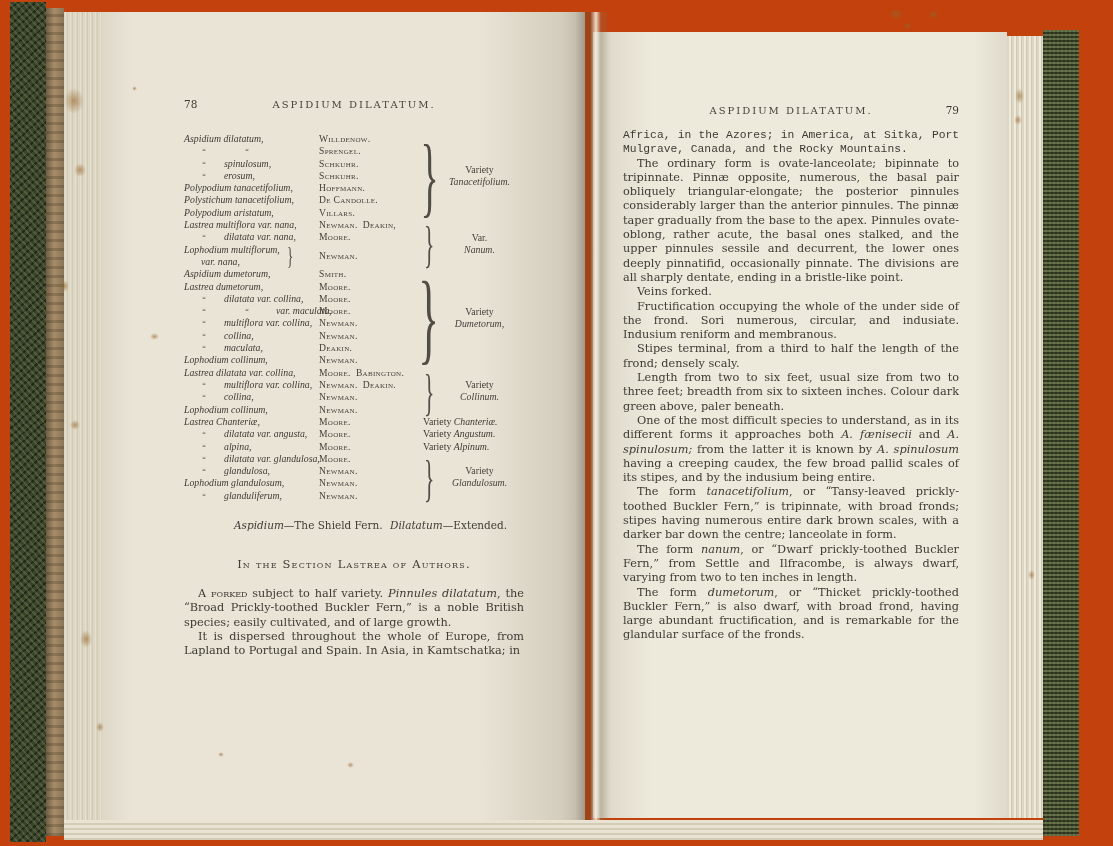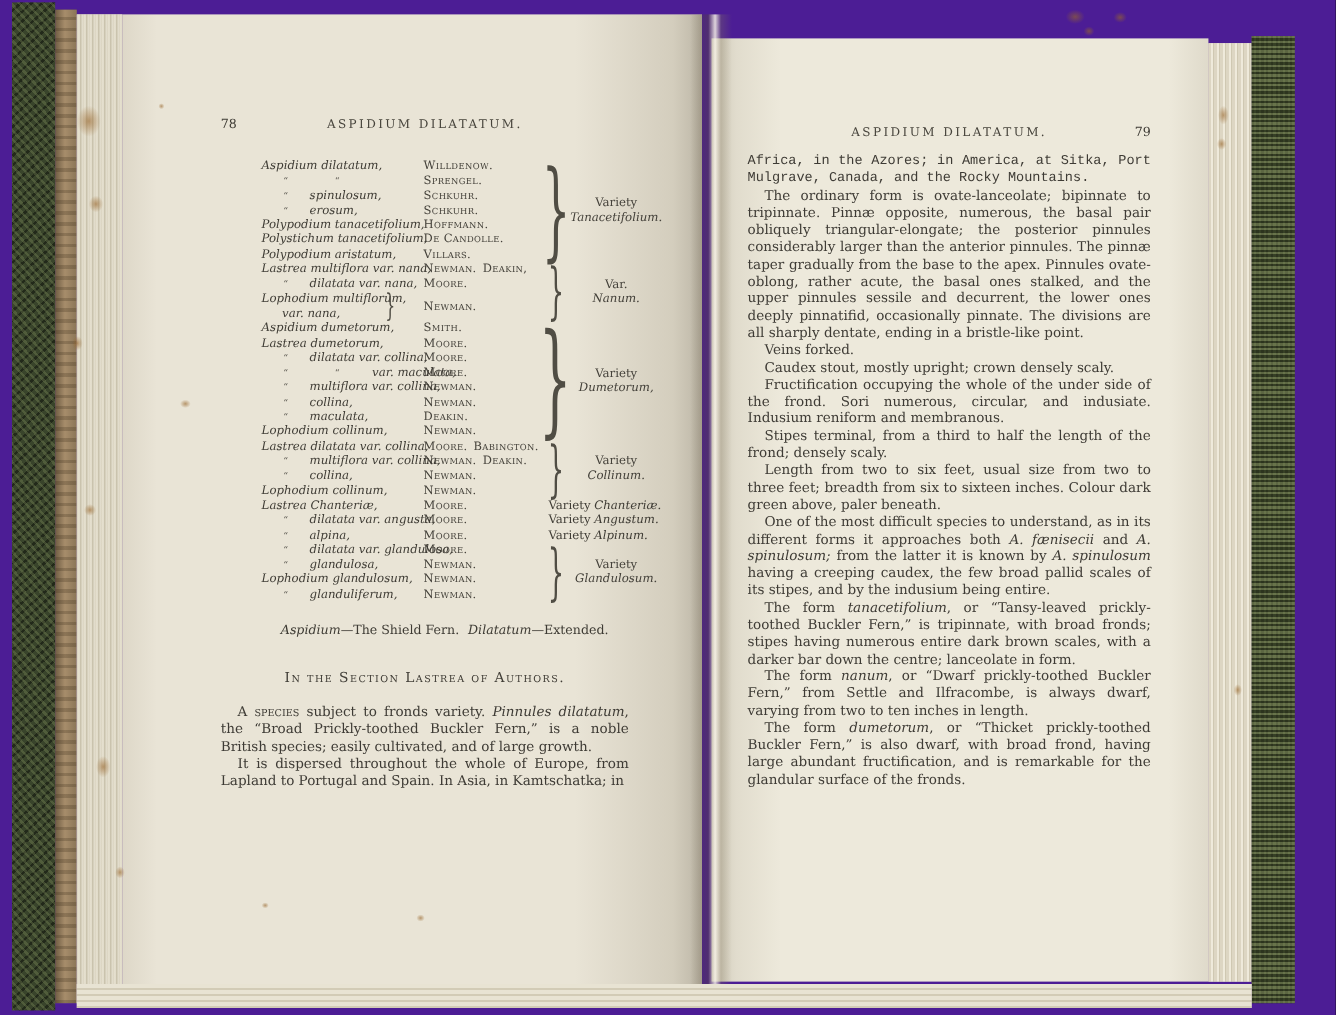--- a/index.html
+++ b/index.html
@@ -1,17 +1,17 @@
 <!DOCTYPE html>
 <html><head>
 <meta charset="utf-8">
 <style>
   html,body{margin:0;padding:0;width:1113px;height:846px;background:#050505;overflow:hidden;
     font-family:"DejaVu Serif","Liberation Serif",serif;}
-  .stage{position:absolute;inset:0;background:#4c1d95;}
+  .stage{position:absolute;inset:0;background:#c2410c;}
   .it{font-style:italic;}
   .sc{font-variant:small-caps;}
   
   .cover-left{position:absolute;left:10px;top:2px;width:36px;height:840px;background-color:#39442b;
     background-image:repeating-linear-gradient(48deg,rgba(140,155,100,.28) 0 2px,transparent 2px 5px),
     repeating-linear-gradient(-42deg,rgba(0,0,0,.4) 0 2px,transparent 2px 6px);}
   .deckle-left{position:absolute;left:46px;top:8px;width:18px;height:828px;
     background:linear-gradient(90deg,#6f5d44,#a78d6b 45%,#8a7557);
     background-blend-mode:multiply;}
   .deckle-left::after{content:"";position:absolute;inset:0;
@@ -36,21 +36,21 @@
   .fox{position:absolute;border-radius:50%;z-index:4;pointer-events:none;
     background:radial-gradient(closest-side,rgba(151,101,42,.62),rgba(151,101,42,0));}
   
   .content-left{position:absolute;left:82px;top:86px;width:340px;color:#3e3b34;z-index:2;}
   .content-right{position:absolute;left:30px;top:72px;width:336px;color:#3c3933;z-index:2;}
   .headrow{display:flex;align-items:baseline;height:13px;}
   .pagenum{font-size:10.5px;width:30px;}
   .pagenum.right{text-align:right;}
   .runhead{flex:1;text-align:center;font-size:10px;letter-spacing:2px;color:#46433b;}
   
-  .syntable{margin-top:22px;margin-left:34px;}
+  .syntable{margin-top:22px;font-family:Liberation Serif, serif;}
   .tgroup{display:flex;align-items:stretch;}
   .trows{width:237px;flex:0 0 237px;}
   .trow{display:flex;align-items:flex-start;height:12.3px;line-height:12.3px;font-size:9.8px;white-space:nowrap;}
   .trow.dbl{height:24.6px;justify-content:flex-end;}
   .tname{flex:0 0 135px;width:135px;position:relative;}
   .dt{display:inline-block;width:40px;text-align:center;font-size:8px;color:#55524a;}
   .dt2{width:46px;margin-right:6px;}
   .tauth{flex:0 0 102px;width:102px;font-variant:small-caps;font-size:9.6px;letter-spacing:.3px;color:#44413a;}
   .dbl .tauth{margin-top:6px;}
   .nline{height:12.3px;line-height:12.3px;}
@@ -270,40 +270,39 @@
               <span class="it">Glandulosum.</span>
             </div>
           </div>
         </div>
       <div class="etymline">
         <span class="etym-left"><span class="it">Aspidium</span><span>—The Shield Fern.</span></span>
         <span class="etym-right"><span class="it">Dilatatum</span><span>—Extended.</span></span>
       </div>
       <div class="secthead">In the Section Lastrea of Authors.</div>
       <div class="paras">
-          <p class="para"><span>A </span><span class="sc">species</span><span> subject to fronds variety.  </span><span class="it">Pinnules dilatatum</span><span>, the “Broad Prickly-toothed Buckler Fern,” is a noble British species; easily cultivated, and of large growth.</span></p>
+          <p class="para"><span>A </span><span class="sc">forked</span><span> subject to half variety.  </span><span class="it">Pinnules dilatatum</span><span>, the “Broad Prickly-toothed Buckler Fern,” is a noble British species; easily cultivated, and of large growth.</span></p>
           <p class="para"><span>It is dispersed throughout the whole of Europe, from Lapland to Portugal and Spain.  In Asia, in Kamtschatka; in</span></p>
         </div>
     </div>
   </div>
 
   <div class="gutter"></div>
 
   <div class="page-right">
     <div class="content-right">
       <div class="headrow">
         <span class="pagenum"></span>
         <span class="runhead">ASPIDIUM DILATATUM.</span>
         <span class="pagenum right">79</span>
       </div>
       <div class="paras rightparas">
           <p class="para cont"><span>Africa, in the Azores; in America, at Sitka, Port Mulgrave, Canada, and the Rocky Mountains.</span></p>
           <p class="para"><span>The ordinary form is ovate-lanceolate; bipinnate to tripinnate.  Pinnæ opposite, numerous, the basal pair obliquely triangular-elongate; the posterior pinnules considerably larger than the anterior pinnules.  The pinnæ taper gradually from the base to the apex.  Pinnules ovate-oblong, rather acute, the basal ones stalked, and the upper pinnules sessile and decurrent, the lower ones deeply pinnatifid, occasionally pinnate.  The divisions are all sharply dentate, ending in a bristle-like point.</span></p>
           <p class="para"><span>Veins forked.</span></p>
-          <p class="para"><span>Caudex stout, mostly upright; crown densely scaly.</span></p>
           <p class="para"><span>Fructification occupying the whole of the under side of the frond.  Sori numerous, circular, and indusiate.  Indusium reniform and membranous.</span></p>
           <p class="para"><span>Stipes terminal, from a third to half the length of the frond; densely scaly.</span></p>
           <p class="para"><span>Length from two to six feet, usual size from two to three feet; breadth from six to sixteen inches.  Colour dark green above, paler beneath.</span></p>
           <p class="para"><span>One of the most difficult species to understand, as in its different forms it approaches both </span><span class="it">A. fænisecii</span><span> and </span><span class="it">A. spinulosum;</span><span> from the latter it is known by </span><span class="it">A. spinulosum</span><span> having a creeping caudex, the few broad pallid scales of its stipes, and by the indusium being entire.</span></p>
           <p class="para"><span>The form </span><span class="it">tanacetifolium</span><span>, or “Tansy-leaved prickly-toothed Buckler Fern,” is tripinnate, with broad fronds; stipes having numerous entire dark brown scales, with a darker bar down the centre; lanceolate in form.</span></p>
           <p class="para"><span>The form </span><span class="it">nanum</span><span>, or “Dwarf prickly-toothed Buckler Fern,” from Settle and Ilfracombe, is always dwarf, varying from two to ten inches in length.</span></p>
           <p class="para"><span>The form </span><span class="it">dumetorum</span><span>, or “Thicket prickly-toothed Buckler Fern,” is also dwarf, with broad frond, having large abundant fructification, and is remarkable for the glandular surface of the fronds.</span></p>
         </div>
     </div>
   </div>

